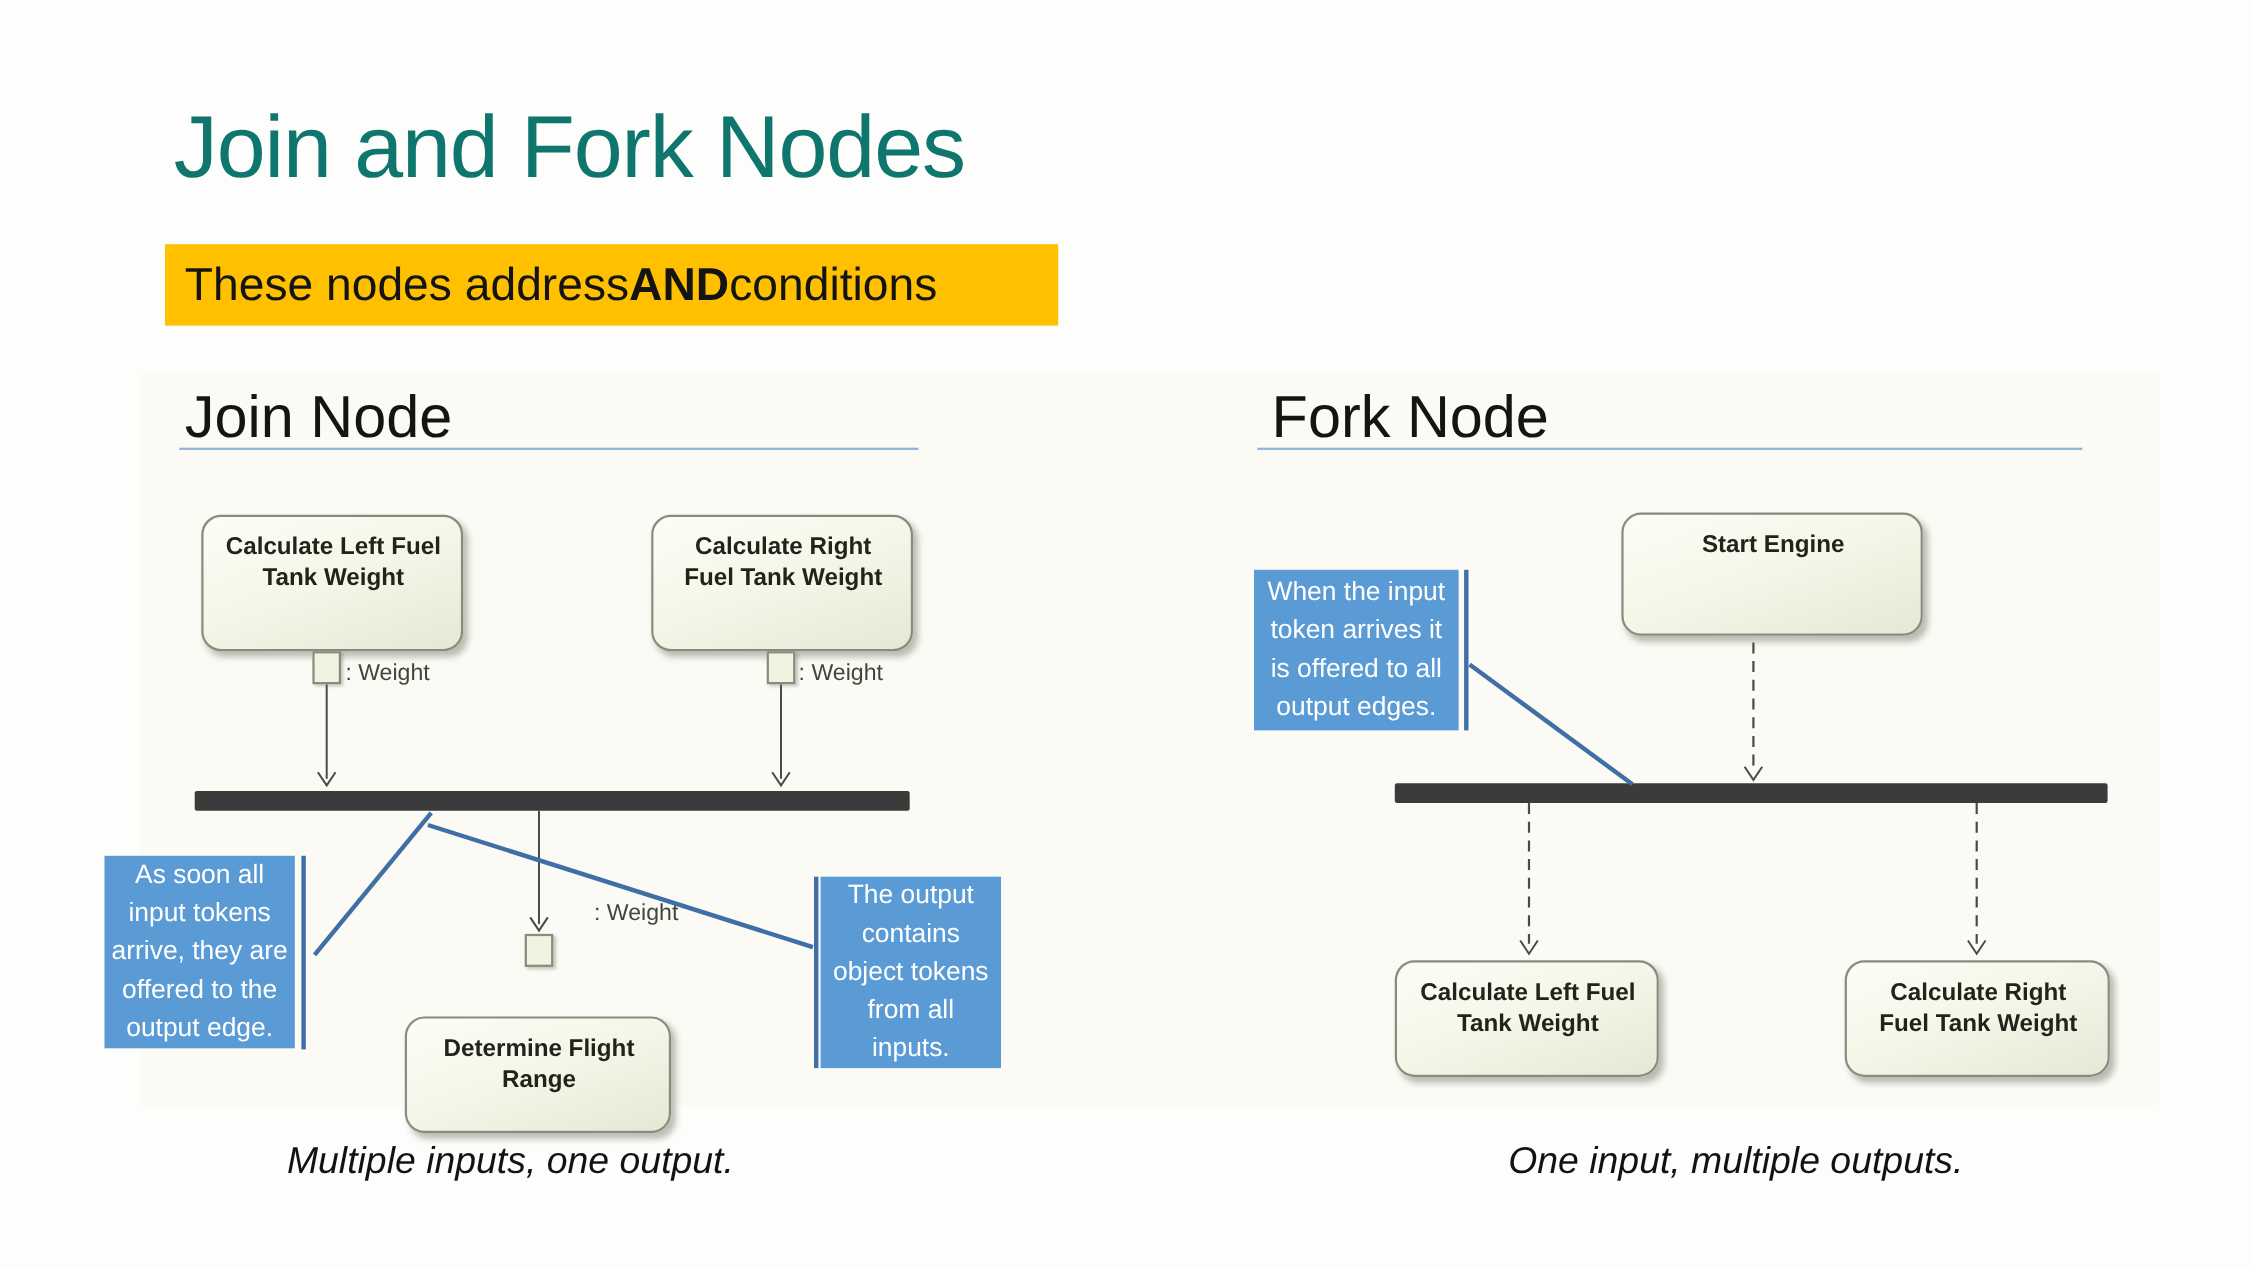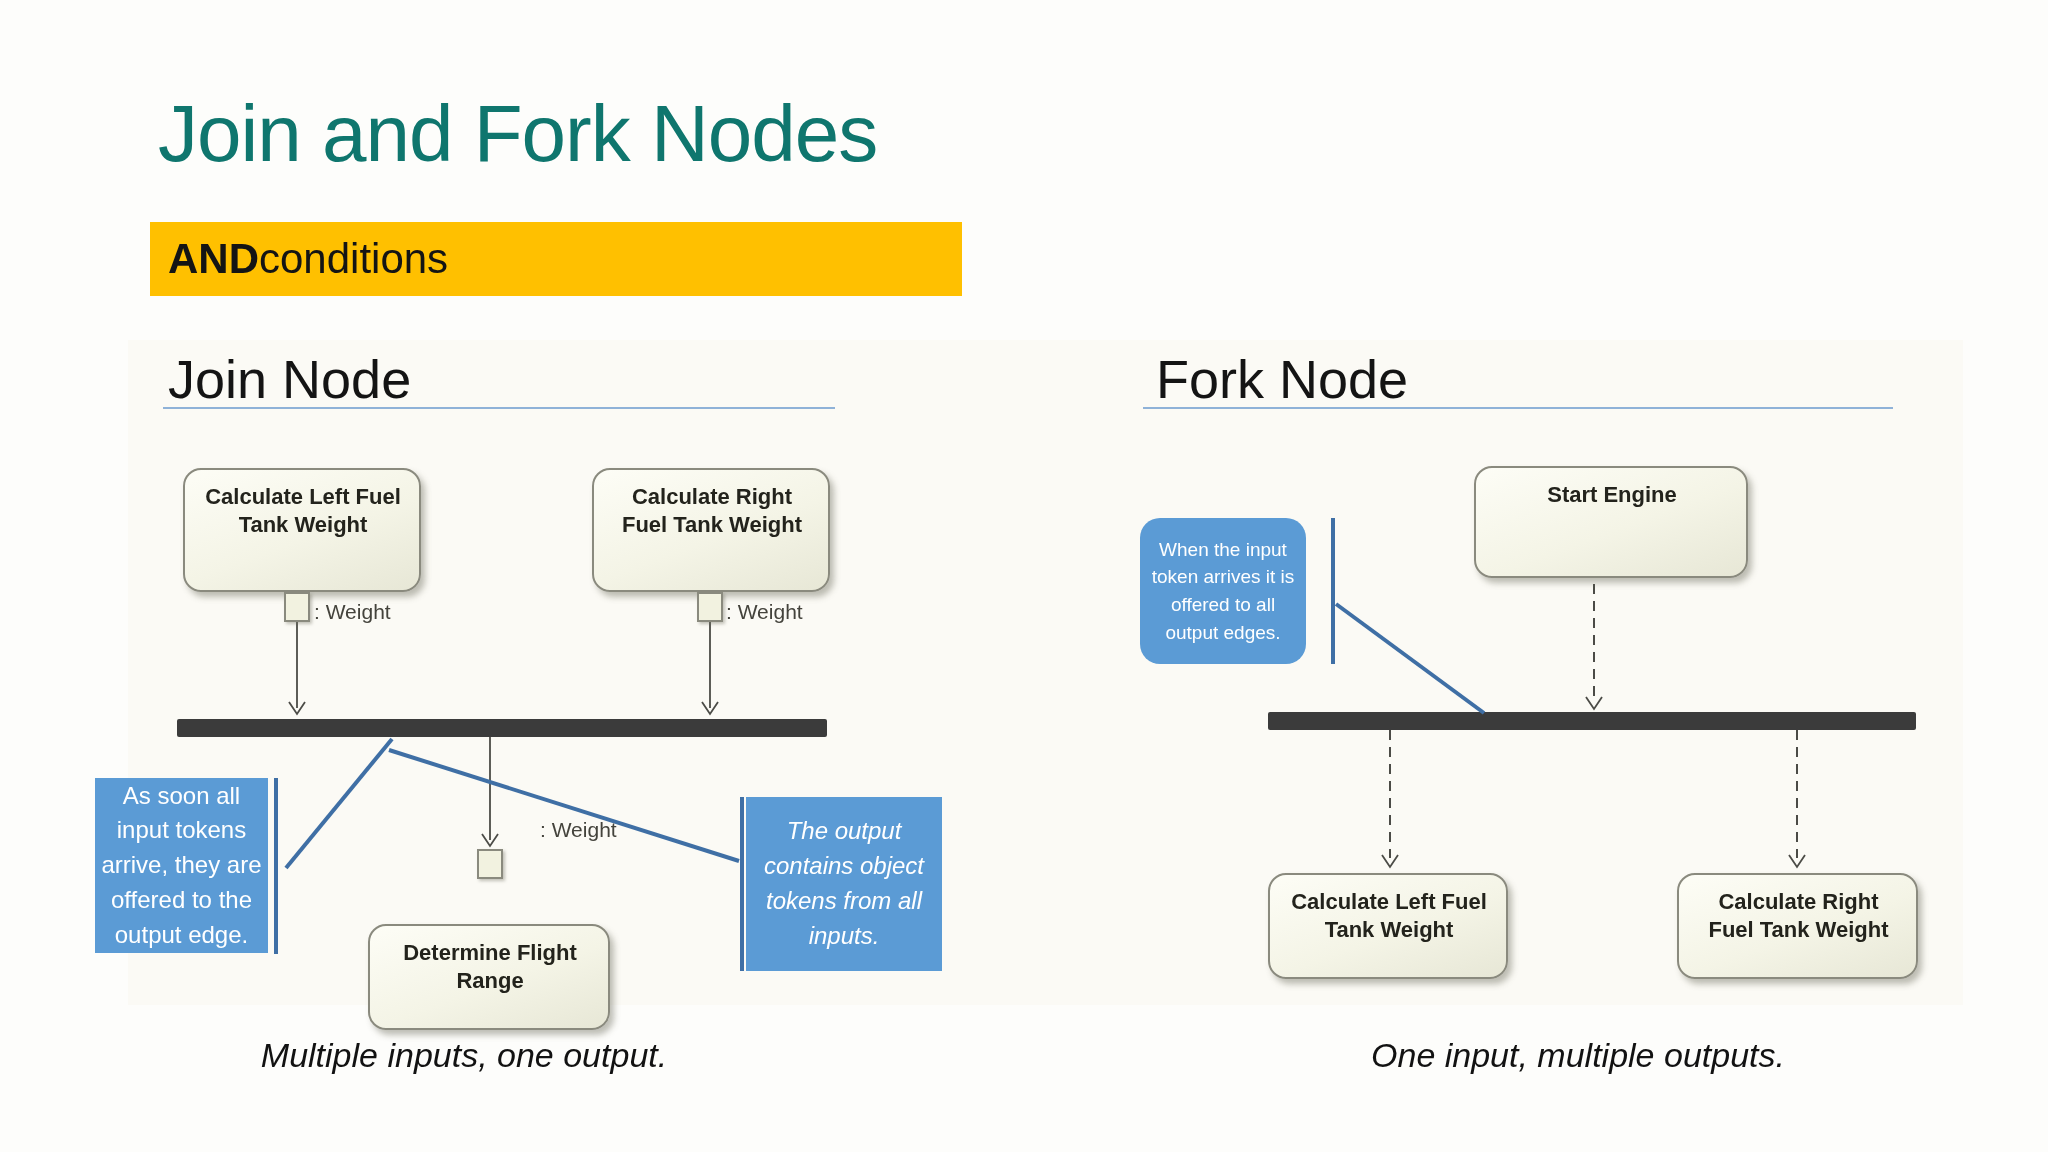--- a/index.html
+++ b/index.html
@@ -60,20 +60,21 @@
   svg.connectors{position:absolute;left:0;top:0;z-index:1;}
 </style>
 </head>
 <body>
 
 <div class="abs diagram-panel" style="left:128px;top:340px;width:815px;height:665px;"></div>
 <div class="abs diagram-panel" style="left:878px;top:340px;width:1085px;height:665px;"></div>
 
 <div class="abs slide-title">Join and Fork Nodes</div>
 <div class="abs subtitle-bar">
+  <span>These nodes address </span>
     <b>AND</b>
     <span> conditions</span>
 </div>
 
 <div class="abs section-heading" style="left:168px;top:348px;">Join Node</div>
 <div class="abs heading-rule" style="left:163px;top:407px;width:672px;"></div>
 <div class="abs section-heading" style="left:1156px;top:348px;">Fork Node</div>
 <div class="abs heading-rule" style="left:1143px;top:407px;width:750px;"></div>
 
 <svg class="connectors" width="2048" height="1152" viewBox="0 0 2048 1152">
@@ -107,22 +108,22 @@
 <div class="abs action-node" style="left:592px;top:468px;width:238px;height:124px;">Calculate Right Fuel Tank Weight</div>
 <div class="abs pin" style="left:284px;top:592px;"></div>
 <div class="abs pin" style="left:697px;top:592px;"></div>
 <div class="abs pin-label" style="left:314px;top:600px;">: Weight</div>
 <div class="abs pin-label" style="left:726px;top:600px;">: Weight</div>
 <div class="abs pin" style="left:477px;top:849px;"></div>
 <div class="abs pin-label" style="left:540px;top:818px;">: Weight</div>
 <div class="abs action-node" style="left:368px;top:924px;width:242px;height:106px;">Determine Flight Range</div>
 
 <div class="abs callout" style="left:95px;top:778px;width:173px;height:175px;">As soon all input tokens arrive, they are offered to the output edge.</div>
-<div class="abs callout" style="left:746px;top:797px;width:196px;height:174px;font-style:italic;">The output contains object tokens from all inputs.</div>
+<div class="abs callout" style="left:746px;top:797px;width:164px;height:174px;">The output contains object tokens from all inputs.</div>
 
 <div class="abs action-node" style="left:1474px;top:466px;width:274px;height:112px;">Start Engine</div>
 <div class="abs action-node" style="left:1268px;top:873px;width:240px;height:106px;">Calculate Left Fuel Tank Weight</div>
 <div class="abs action-node" style="left:1677px;top:873px;width:241px;height:106px;">Calculate Right Fuel Tank Weight</div>
 
-<div class="abs callout" style="left:1140px;top:518px;width:166px;height:146px;font-size:19px;border-radius:20px;">When the input token arrives it is offered to all output edges.</div>
+<div class="abs callout" style="left:1140px;top:518px;width:186px;height:146px;font-size:24px;">When the input token arrives it is offered to all output edges.</div>
 
 <div class="abs caption" style="left:184px;top:1036px;width:560px;">Multiple inputs, one output.</div>
 <div class="abs caption" style="left:1298px;top:1036px;width:560px;">One input, multiple outputs.</div>
 
 </body></html>

